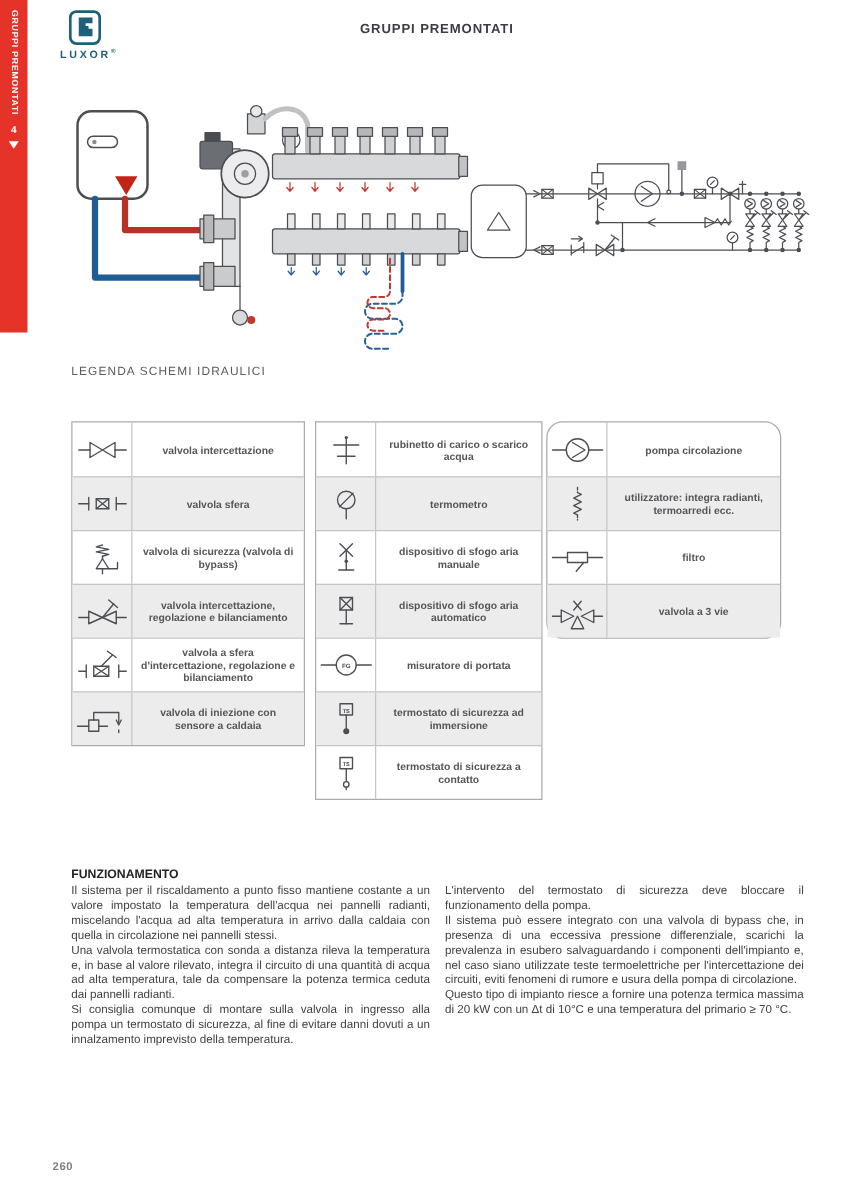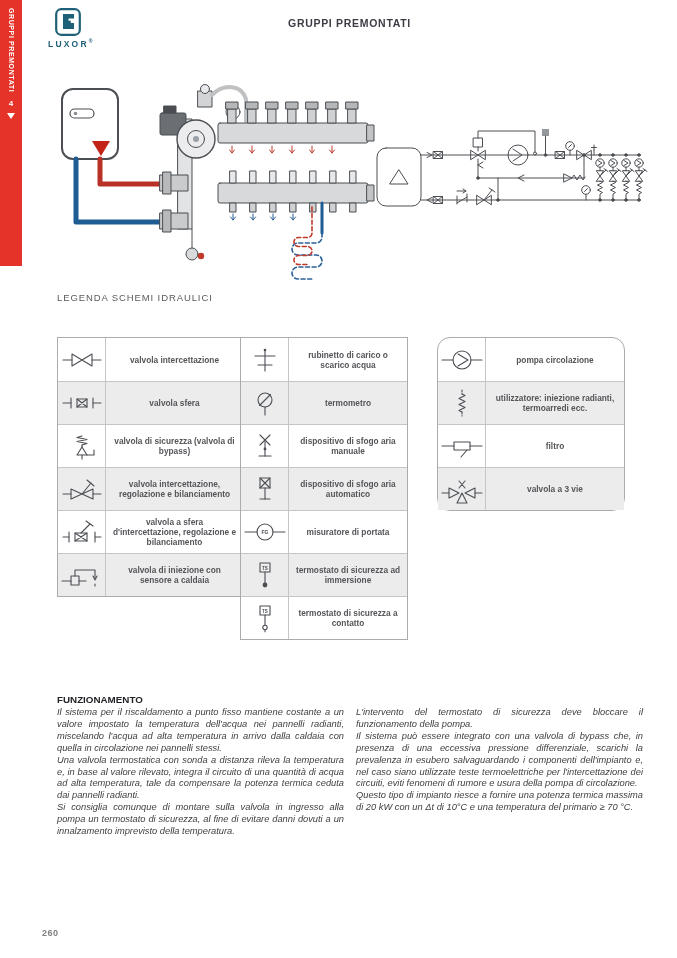--- a/index.html
+++ b/index.html
@@ -28,35 +28,35 @@
 
   
   .illustration{position:absolute;left:40px;top:83px;}
   .schematic{position:absolute;left:372px;top:122px;}
   .art{stroke:#4b4e53;fill:none;stroke-width:1;stroke-linecap:round;stroke-linejoin:round;}
 
   
   .legend-heading{position:absolute;left:57px;top:292px;font-size:9.5px;font-weight:400;letter-spacing:.9px;color:#5b5b5e;}
   .legend-table{position:absolute;top:317px;border:1px solid #a9abad;background:#fff;margin-top:20px;}
   #legend-col-1{left:57px;width:187px;}
-  #legend-col-2{left:240px;width:168px;}
+  #legend-col-2{left:252px;width:182px;}
   #legend-col-3{left:437px;width:188px;border-radius:13px;}
   .l-row{display:flex;height:43px;align-items:stretch;border-top:1px solid #c3c5c7;}
   .l-row:first-child{border-top:none;}
   .l-row:nth-child(even){background:#ececec;}
   .l-sym{width:48px;border-right:1px solid #c3c5c7;display:flex;align-items:center;justify-content:center;flex:none;}
   .l-label{flex:1;display:flex;align-items:center;justify-content:center;text-align:center;
     font-size:8.3px;line-height:10px;font-weight:700;color:var(--label-ink);padding:2px 6px;}
   .sym-svg{stroke:#4b4e53;fill:none;stroke-width:1.1;stroke-linecap:round;stroke-linejoin:round;}
   .sym-svg text{fill:#4b4e53;stroke:none;font:700 5px "Liberation Sans",sans-serif;}
   .sym-svg .fl{fill:#4b4e53;stroke:none;}
 
   
   .funz-heading{position:absolute;left:57px;top:694px;font-size:9.8px;font-weight:700;color:#232327;}
-  .funz-col{position:absolute;top:707px;width:287px;font-size:9.3px;line-height:11.9px;text-align:justify;font-style:italic;}
+  .funz-col{position:absolute;top:707px;width:287px;font-size:9.3px;line-height:11.9px;text-align:justify;}
   .funz-col p{margin:0;}
   #funz-left{left:57px;}
   #funz-right{left:356px;}
 
   .page-number{position:absolute;left:42px;top:928px;font-size:9px;color:#808084;letter-spacing:.5px;font-weight:bold;}
 </style>
 </head>
 <body>
 
 <aside class="chapter-tab">
@@ -422,21 +422,21 @@
       <div class="l-label">pompa circolazione</div>
     </div>
     <div class="l-row">
       <div class="l-sym">
         <svg class="sym-svg" width="44" height="30" viewBox="0 0 44 30">
           <path d="M22 2v4" stroke-dasharray="2 1.5"></path>
           <path d="M22 6l3 1.5-6 3 6 3-6 3 6 3-6 3 3 1.5"></path>
           <path d="M22 24v4" stroke-dasharray="2 1.5"></path>
         </svg>
       </div>
-      <div class="l-label">utilizzatore: iniezione radianti, termoarredi ecc.</div>
+      <div class="l-label">utilizzatore: integra radianti, termoarredi ecc.</div>
     </div>
     <div class="l-row">
       <div class="l-sym">
         <svg class="sym-svg" width="44" height="30" viewBox="0 0 44 30">
           <path d="M2 15h12M30 15h12"></path>
           <rect x="14" y="11" width="16" height="8"></rect>
           <path d="M27 19l-6 7"></path>
         </svg>
       </div>
       <div class="l-label">filtro</div>

